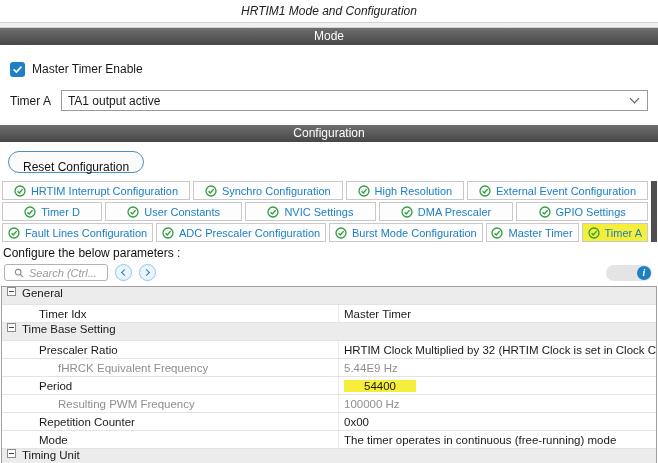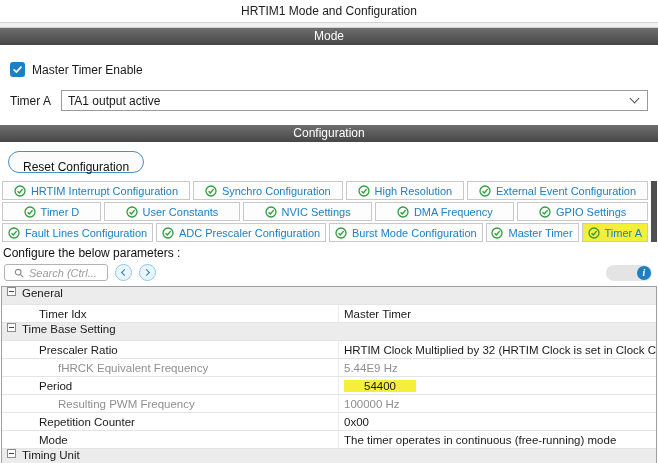--- a/index.html
+++ b/index.html
@@ -4,28 +4,28 @@
 <style>
   * { box-sizing: border-box; }
   html, body { margin: 0; padding: 0; }
   body {
     width: 658px; height: 463px; overflow: hidden;
     background: #ffffff;
     font-family: "Liberation Sans", sans-serif;
     font-size: 12px; color: #1a1a1a;
     position: relative;
   }
-  .header-title { height: 22px; line-height: 22px; text-align: center; font-size: 12px; color: #222; }
+  .header-title { height: 22px; line-height: 22px; text-align: center; font-size: 12px; color: #222; font-style: italic; }
   .splitter { height: 6px; background: #f1f1f1; border-top: 1px solid #d2d2d2; border-bottom: 1px solid #d2d2d2; }
   .section-bar {
     height: 17px; line-height: 17px; text-align: center; color: #fff; font-size: 12px;
     background: linear-gradient(180deg, #6e6e6e, #474747);
   }
   
-  .check-row { display: flex; align-items: center; gap: 7px; padding: 17px 0 0 10px; cursor: pointer; }
+  .check-row { display: flex; gap: 7px; padding: 17px 0 0 10px; cursor: pointer; }
   .checkbox {
     width: 15px; height: 15px; border-radius: 3px; background: var(--accent, #2b7cd3);
     display: flex; align-items: center; justify-content: center; flex: none;
   }
   .checkbox svg { width: 11px; height: 11px; display: block; }
   .timer-row { display: flex; align-items: center; gap: 10px; padding: 13px 10px 14px 10px; }
   .select {
     flex: 1; height: 21px; border: 1px solid #9a9a9a; background: #fff;
     display: flex; align-items: center; justify-content: space-between;
     padding: 0 9px 0 6px; cursor: pointer;
@@ -190,21 +190,21 @@
           </span>
           <span>NVIC Settings</span>
         </div>
         <div class="tab">
           <span class="tab-check">
             <svg viewBox="0 0 12 12">
               <circle cx="6" cy="6" r="5" fill="none" stroke="#2f9e3f" stroke-width="1.3"></circle>
               <path d="M3.6 6.2 L5.3 7.9 L8.6 4.1" fill="none" stroke="#2f9e3f" stroke-width="1.4"></path>
             </svg>
           </span>
-          <span>DMA Frequency</span>
+          <span>DMA Prescaler</span>
         </div>
         <div class="tab">
           <span class="tab-check">
             <svg viewBox="0 0 12 12">
               <circle cx="6" cy="6" r="5" fill="none" stroke="#2f9e3f" stroke-width="1.3"></circle>
               <path d="M3.6 6.2 L5.3 7.9 L8.6 4.1" fill="none" stroke="#2f9e3f" stroke-width="1.4"></path>
             </svg>
           </span>
           <span>GPIO Settings</span>
         </div>

